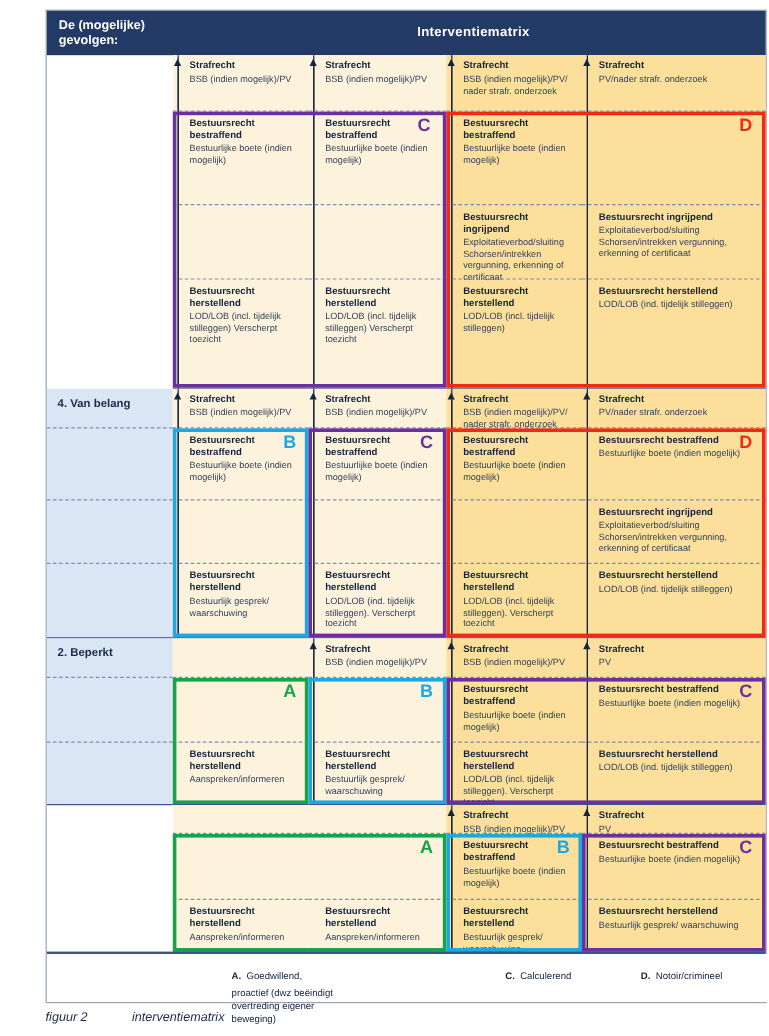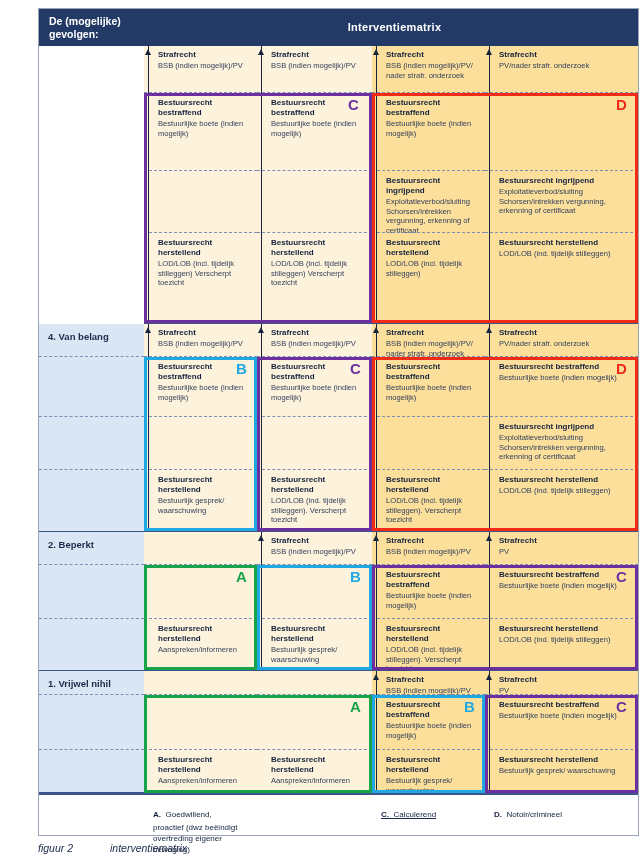--- a/index.html
+++ b/index.html
@@ -85,21 +85,21 @@
   
   .box{position:absolute;box-sizing:border-box;pointer-events:none;}
   .box.green{border:3px solid #16a34a;}
   .box.blue{border:3px solid #1ea7e1;}
   .box.purple{border:3px solid #6b2fa0;}
   .box.red{border:3px solid #ef2b16;}
 
   
   .footrow{position:absolute;left:0;width:599px;}
   .footrow .leftcell{border-bottom:none;}
-  .footcol{position:absolute;top:0;height:100%;box-sizing:border-box;padding:8px 8px 0 9px;background:#ffffff;}
+  .footcol{position:absolute;top:0;height:100%;box-sizing:border-box;padding:8px 8px 0 9px;background:#ffffff;margin-left:40px;}
   .footcol .fl{font-size:8px;font-weight:bold;color:#15233f;}
   .footcol .fv{font-size:8px;font-weight:normal;color:#15233f;}
   .footcol .fsub{font-size:8px;line-height:11px;color:#15233f;margin-top:1px;}
 
   
   .caption{position:absolute;left:38px;top:842px;font-style:italic;font-size:10.5px;color:#1b2a4a;}
   .caption .cap2{position:absolute;left:72px;top:0;white-space:nowrap;}
 
   
   .thickline{position:absolute;left:0;width:599px;height:2px;background:#3c5488;}
@@ -422,27 +422,20 @@
         <div class="box green" style="left:0;top:33px;width:113px;height:105px;"></div>
         <div class="box blue" style="left:113px;top:33px;width:115px;height:105px;"></div>
         <div class="box purple" style="left:228px;top:33px;width:266px;height:105px;"></div>
         <div class="badge" style="left:92px;top:37px;color:#16a34a;">A</div>
         <div class="badge" style="left:206px;top:37px;color:#1ea7e1;">B</div>
         <div class="badge" style="left:472px;top:37px;color:#6b2fa0;">C</div>
       </div>
     </div>
 
     <div class="rowwrap" style="top:662px;height:122px;">
-      <div class="leftcell">
-        <div class="lbl">
-          <span>1. Vrijwel nihil</span>
-        </div>
-        <div class="sep-left" style="top:23px;"></div>
-        <div class="sep-left" style="top:78px;"></div>
-      </div>
 
       <div class="colarea">
         <div class="col colA">
           <div class="sep" style="top:23px;"></div>
           <div class="sep" style="top:78px;"></div>
           <div class="cell" style="left:5px;top:80px;right:2px;">
             <div class="t1">Bestuursrecht herstellend</div>
             <div class="t2">Aanspreken/informeren</div>
           </div>
         </div>
@@ -510,21 +503,21 @@
     </div>
 
     <div class="thickline" style="top:784px;"></div>
 
     <div class="footrow" style="top:786px;height:40px;">
       <div class="footcol" style="left:105px;width:113px;">
         <span class="fl">A.</span>
         <span class="fv">Goedwillend,</span>
         <div class="fsub">proactief (dwz beëindigt overtreding eigener beweging)</div>
       </div>
-      <div class="footcol" style="left:333px;width:113px;text-decoration:underline;">
+      <div class="footcol" style="left:333px;width:113px;">
         <span class="fl">C.</span>
         <span class="fv">Calculerend</span>
         <div class="fsub"></div>
       </div>
       <div class="footcol" style="left:446px;width:153px;">
         <span class="fl">D.</span>
         <span class="fv">Notoir/crimineel</span>
         <div class="fsub"></div>
       </div>
     </div>

